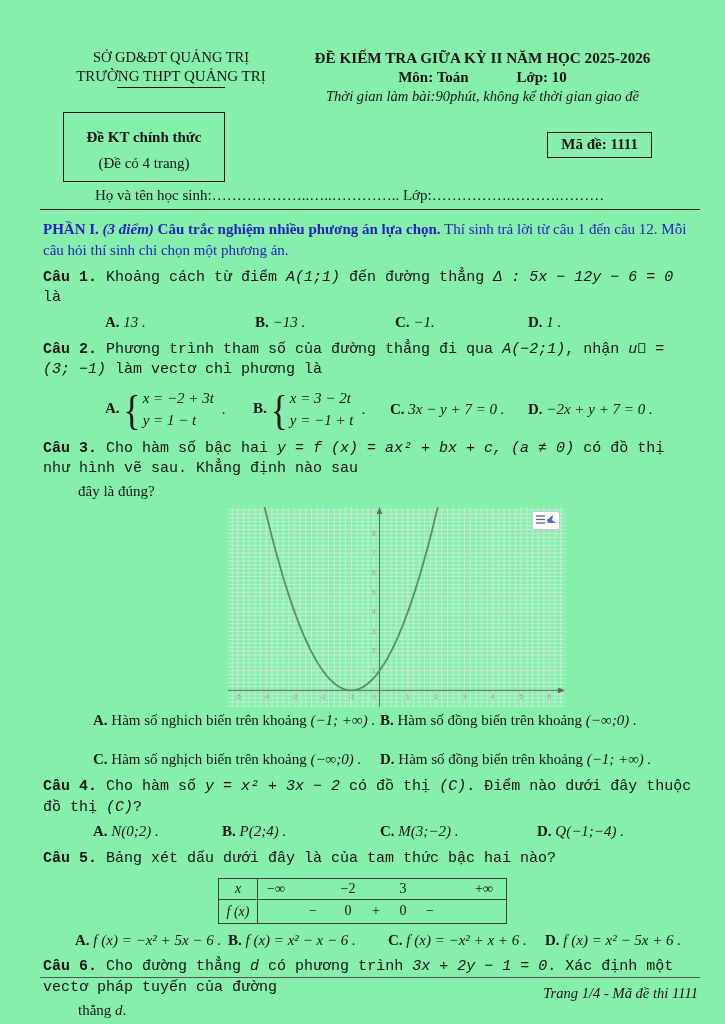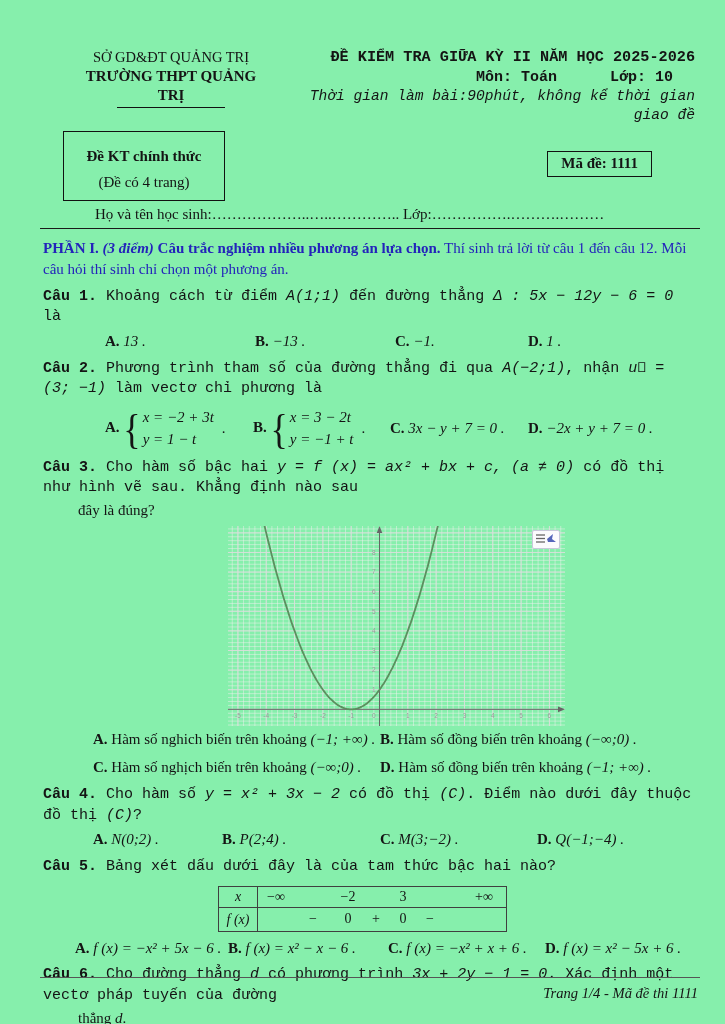--- a/index.html
+++ b/index.html
@@ -2,23 +2,23 @@
 <html><head>
 <meta charset="utf-8">
 <style>
   html,body{margin:0;padding:0;background:#fff;}
   .page{position:relative;width:725px;height:1024px;background:#86efac;overflow:hidden;
         font-family:"Liberation Serif","DejaVu Serif",serif;font-size:15px;color:#141414;}
   
   .hdr{display:flex;padding:48px 30px 0 72px;}
   .hdr-left{width:198px;text-align:center;line-height:1.3;}
   .dept{font-size:14.5px;}
-  .school{font-weight:bold;font-size:15px;}
+  .school{font-weight:normal;font-size:15px;}
   .school-rule{width:108px;border-bottom:1.4px solid #111;margin:1px auto 0;}
-  .hdr-right{flex:1;text-align:right;line-height:1.3;font-family:Liberation Mono, monospace;}
+  .hdr-right{flex:1;text-align:center;line-height:1.3;}
   .title{font-weight:bold;font-size:15.2px;}
   .subj-line{font-weight:bold;}
   .subj-line span{margin:0 22px;}
   .time-note{font-style:italic;font-size:14.6px;}
   .boxes{position:relative;height:74px;margin-top:4px;}
   .box-official{position:absolute;left:63px;top:2px;width:152px;border:1.6px solid #111;
                 text-align:center;padding:16px 4px 9px;}
   .box-official .l1{font-weight:bold;}
   .box-official .l2{margin-top:9px;}
   .box-code{position:absolute;right:73px;top:22px;border:1.6px solid #111;
@@ -30,21 +30,21 @@
   .part-head{margin:0;color:#2323bb;}
   .part-head .b{font-weight:bold;}
   .part-head .bi{font-weight:bold;font-style:italic;}
   .q{margin:7px 0 0;font-family:Liberation Mono, monospace;}
   .qlabel{font-weight:bold;}
   .math{font-style:italic;}
   .q-cont{padding-left:35px;margin-top:1px;}
   .opts{display:grid;align-items:baseline;margin-top:3px;}
   .g1{padding-left:62px;grid-template-columns:150px 140px 133px auto;}
   .g2{padding-left:62px;grid-template-columns:148px 137px 138px auto;align-items:center;margin-top:7px;margin-bottom:4px;}
-  .g3{padding-left:50px;grid-template-columns:287px auto;row-gap:8px;}
+  .g3{padding-left:50px;grid-template-columns:287px auto;row-gap:19px;}
   .g4{padding-left:50px;grid-template-columns:129px 158px 157px auto;}
   .g5{padding-left:32px;grid-template-columns:153px 160px 157px auto;margin-top:6px;}
   .g6{padding-left:50px;grid-template-columns:139px 156px 150px auto;margin-top:7px;}
   .opt b{font-weight:bold;}
   .cases{display:inline-flex;align-items:center;vertical-align:middle;}
   .brace{font-size:36px;font-weight:400;line-height:1;transform:scaleY(1.15);margin-right:2px;}
   .stack{display:inline-flex;flex-direction:column;line-height:1.45;}
   .case-dot{margin-left:8px;}
   
   .graph-wrap{position:relative;width:337px;height:200px;margin:5px 0 3px 185px;}

